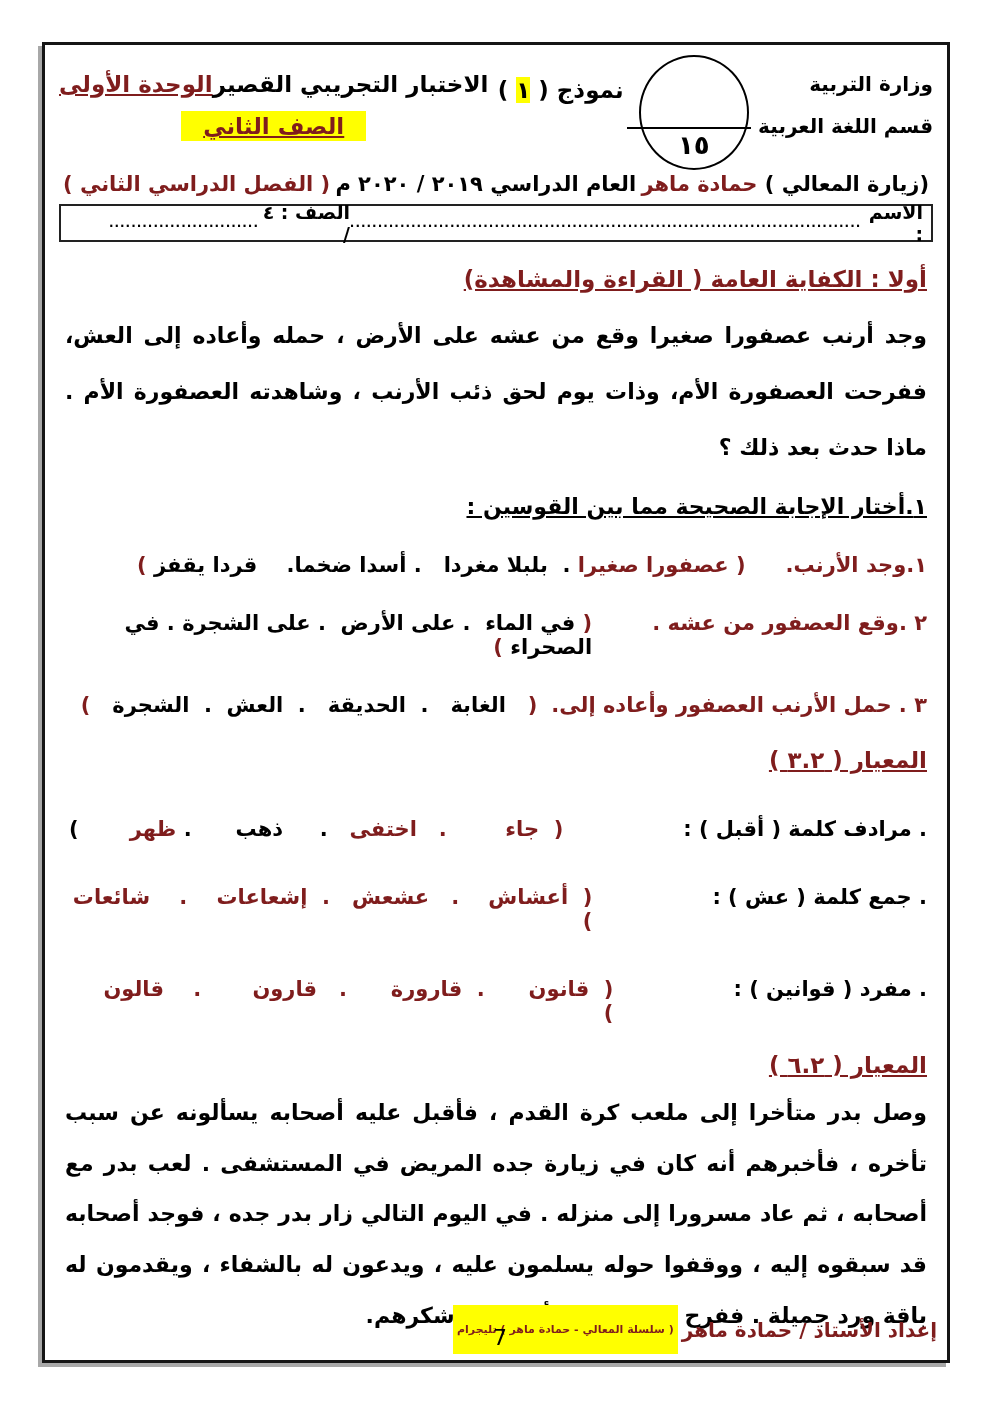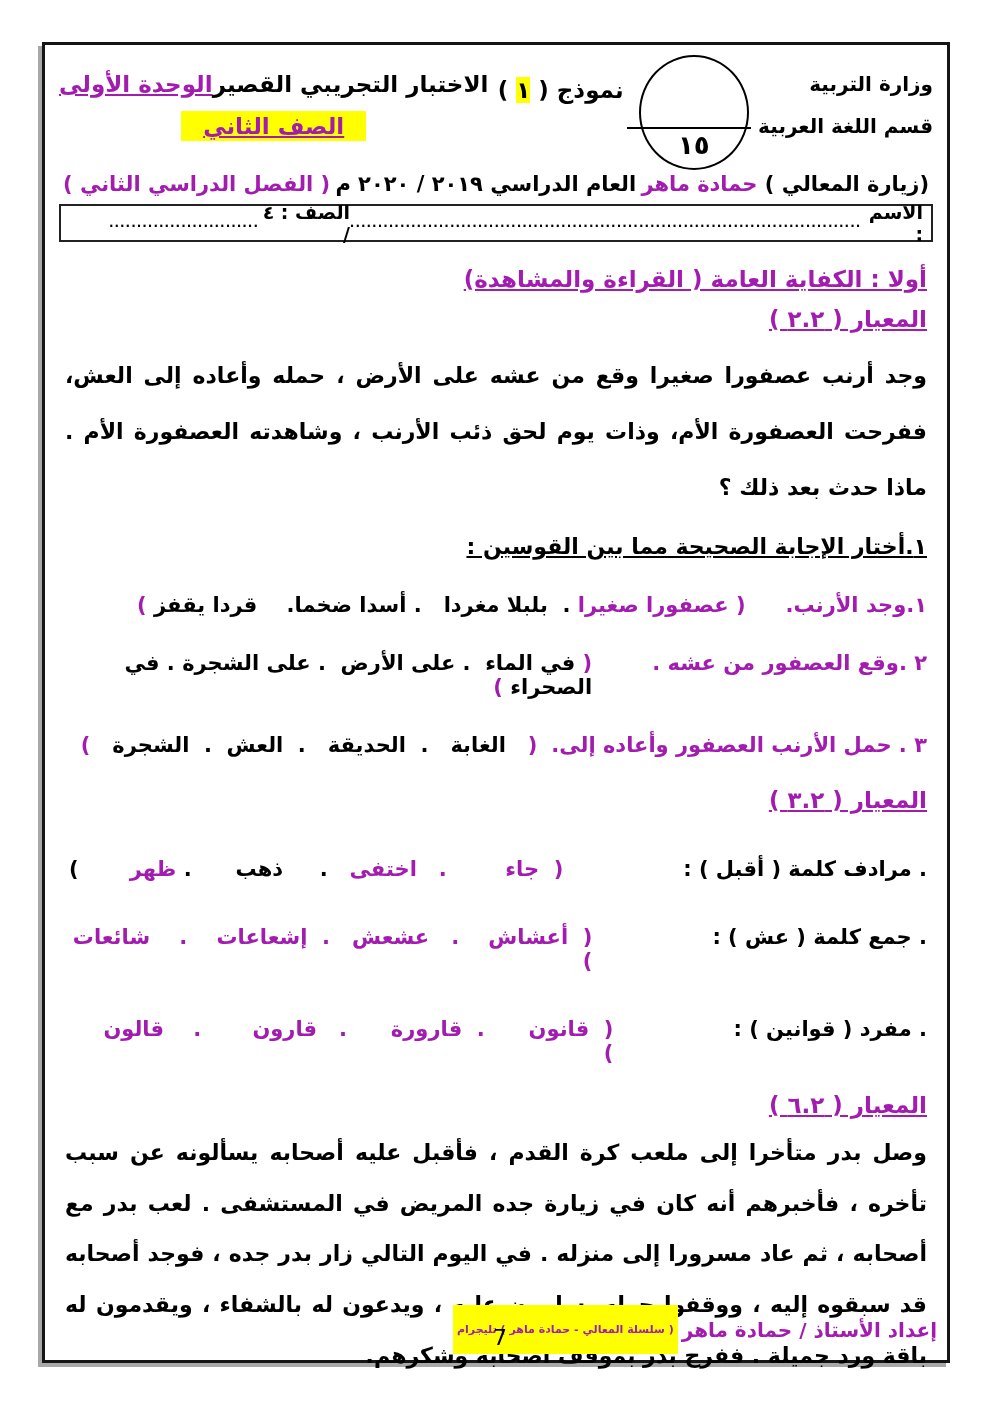--- a/index.html
+++ b/index.html
@@ -13,21 +13,21 @@
     position:relative;
     direction:rtl;
     overflow:hidden;
   }
   .frame {
     position:absolute; top:42px; right:42px; left:42px; bottom:40px;
     border:3px solid #151515;
     box-shadow:-4px 4px 0 #a8a8a8;
     padding:10px 14px 54px 14px;
   }
-  .red { color:#a21caf; }
+  .red { color:#7f1d1d; }
   .ul { text-decoration:underline; }
   .hl { background:#ffff00; }
   .keep { white-space:pre-wrap; }
 
   
   .header-row1 { display:flex; justify-content:space-between; align-items:flex-start; }
   .h-ministry { font-size:20px; line-height:2.1; padding-top:8px; }
   .h-score { position:relative; width:110px; height:115px; margin-left:6px; }
   .h-circle {
     width:110px; height:115px; border:2.5px solid #000; border-radius:50%;
@@ -119,21 +119,20 @@
   <div class="name-box">
     <span>الاسم :</span>
     <span class="dots grow">......................................................................................................</span>
     <span>الصف :  ٤  /</span>
     <span class="dots" style="flex:0 0 190px;">...........................</span>
   </div>
 
   <div class="body-content">
 
     <div class="sec-title red ul">أولا : الكفاية العامة ( القراءة والمشاهدة)</div>
-    <div class="sec-title red ul" style="margin-top:14px;">المعيار ( ٢.٢ )</div>
 
     <div class="passage">وجد أرنب عصفورا صغيرا وقع من عشه على الأرض ، حمله وأعاده إلى العش، ففرحت العصفورة الأم، وذات يوم لحق ذئب الأرنب ، وشاهدته العصفورة الأم . ماذا حدث بعد ذلك ؟</div>
 
     <div class="instruction ul">١.أختار الإجابة الصحيحة مما بين القوسين :</div>
 
     <div class="q-row s1q1">
       <span class="q-label red">١.وجد الأرنب.</span>
       <span class="q-opts keep"><span class="red keep">( عصفورا صغيرا </span><span class="keep">.  بلبلا مغردا   . أسدا ضخما.    قردا يقفز </span><span class="red">)</span></span>
     </div>
 

